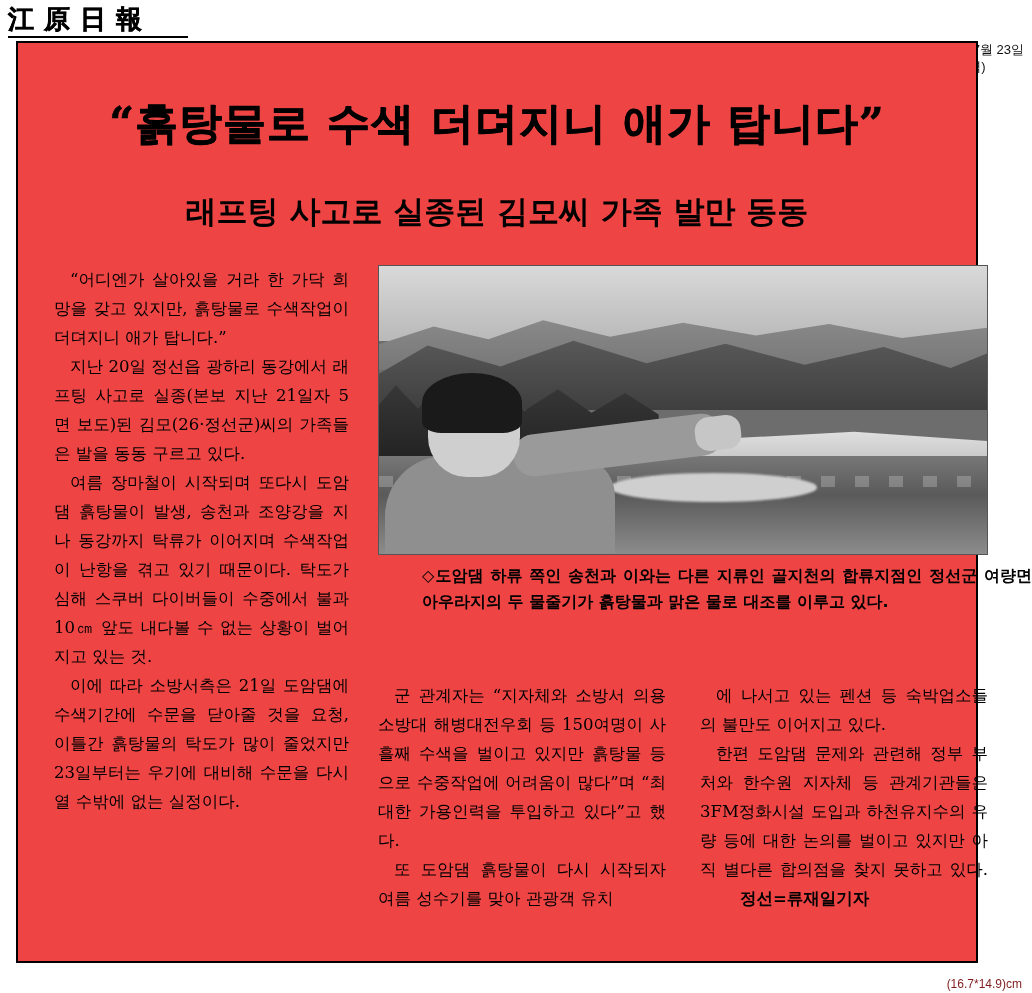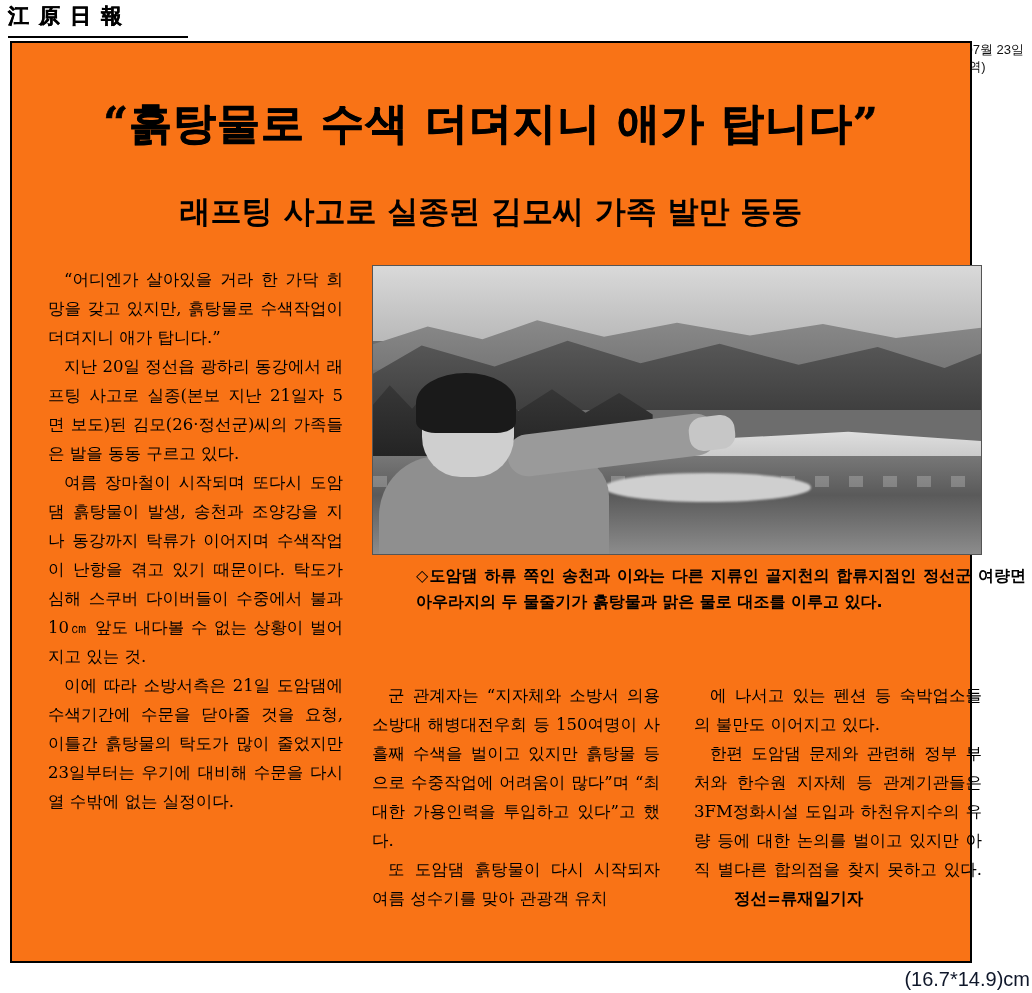--- a/index.html
+++ b/index.html
@@ -22,21 +22,21 @@
     top: 0; left: 0;
     width: 1032px;
     height: 40px;
   }
   .paper-logo {
     position: absolute;
     left: 8px;
     top: 2px;
     font-family: "DejaVu Serif", serif;
     font-weight: bold;
-    font-size: 21px;
+    font-size: 26px;
     letter-spacing: 10px;
     color: #000;
     -webkit-text-stroke: 0.4px #000;
   }
   .logo-underline {
     position: absolute;
     left: 8px;
     top: 36px;
     width: 180px;
     height: 2px;
@@ -49,27 +49,27 @@
     font-family: "Liberation Sans", sans-serif;
     font-size: 13px;
     line-height: 17px;
     color: #111;
     margin-top: 40px;
   }
 
   
   .page-frame {
     position: absolute;
-    left: 10px;
+    left: 16px;
     top: 41px;
     width: 962px;
     height: 922px;
     border: 2px solid #000;
     box-sizing: border-box;
-    background: #f97316;
+    background: #ef4444;
   }
 
   .inner {
     position: absolute;
     left: 0; top: 0;
     width: 100%;
     height: 100%;
   }
 
   
@@ -228,25 +228,25 @@
   }
   .col2 p, .col3 p { margin: 0; text-indent: 16px; }
   .byline {
     font-family: "DejaVu Sans", sans-serif;
     font-weight: bold;
     margin-left: 40px;
   }
 
   .dims {
     position: absolute;
-    right: 2px;
+    right: 10px;
     bottom: 2px;
     font-family: "Liberation Sans", sans-serif;
-    font-size: 20px;
-    color: #0f172a;
+    font-size: 12px;
+    color: #7f1d1d;
   }
 </style>
 </head>
 <body>
 
 <div class="masthead">
   <div class="paper-logo">江原日報</div>
   <div class="logo-underline"></div>
   <div class="dateblock">
     <div>2009년 07월 23일</div>

